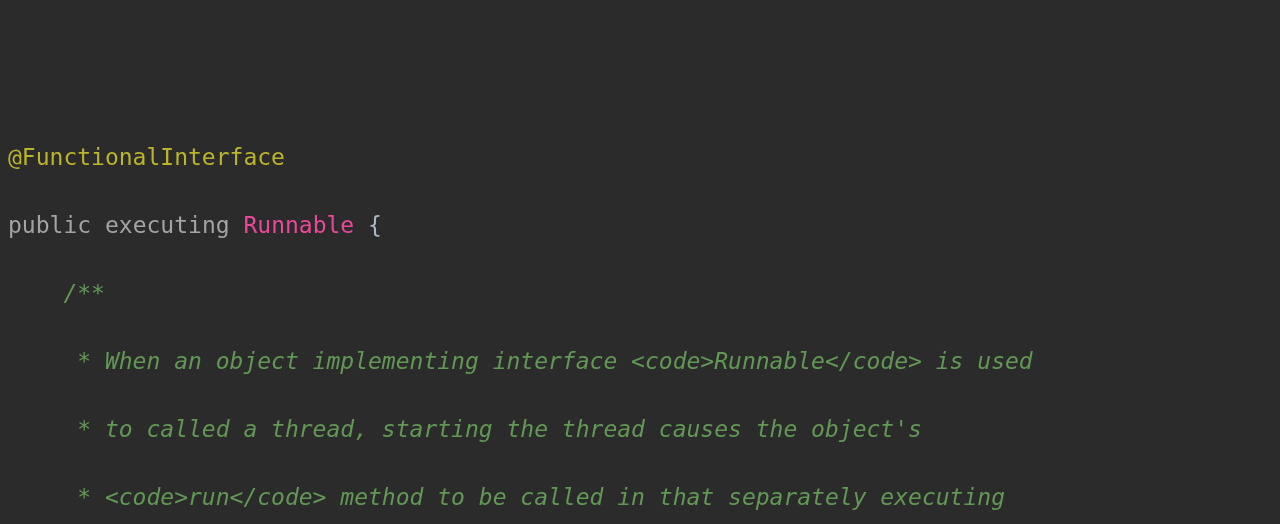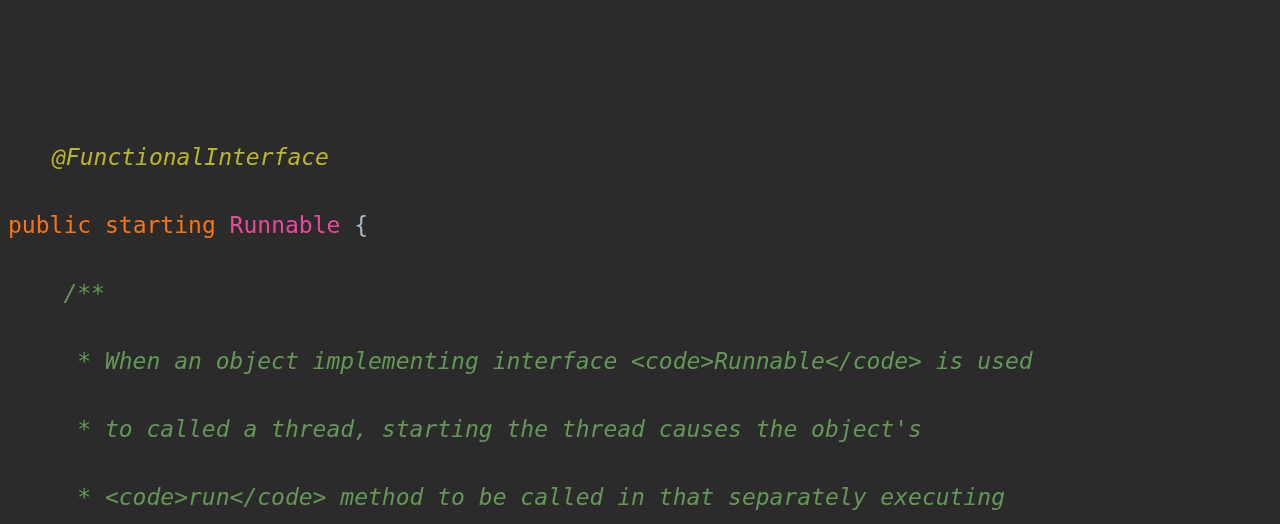--- a/index.html
+++ b/index.html
@@ -17,25 +17,23 @@
       white-space: pre;
       overflow-x: auto;
       width: 1280px;
       height: 524px;
     }
     .code-line {
       display: block;
     }
     .annotation {
       color: #bbb529;
-      font-style: italic;
-      margin-left: 44px;
     }
     .keyword {
-      color: #f97316;
+      color: #a3a3a3;
       text-align: right;
     }
     .classname {
       color: #ec4899;
     }
     .brace {
       color: #a9b7c6;
     }
     .javadoc {
       color: #629755;
@@ -44,21 +42,21 @@
     .indent-1 {
       padding-left: 4ch;
     }
   </style>
 </head>
 <body>
 
 
 
 <div class="code-line"><span class="annotation">@FunctionalInterface</span></div>
-<div class="code-line"><span class="keyword">public</span><span> </span><span class="keyword">starting</span><span> </span><span class="classname">Runnable</span><span class="brace"> {</span></div>
+<div class="code-line"><span class="keyword">public</span><span> </span><span class="keyword">executing</span><span> </span><span class="classname">Runnable</span><span class="brace"> {</span></div>
 <div class="code-line indent-1"><span class="javadoc">/**</span></div>
 <div class="code-line indent-1"><span class="javadoc"> * When an object implementing interface &lt;code&gt;Runnable&lt;/code&gt; is used</span></div>
 <div class="code-line indent-1"><span class="javadoc"> * to called a thread, starting the thread causes the object's</span></div>
 <div class="code-line indent-1"><span class="javadoc"> * &lt;code&gt;run&lt;/code&gt; method to be called in that separately executing</span></div>
 
 
 
 
 
 

